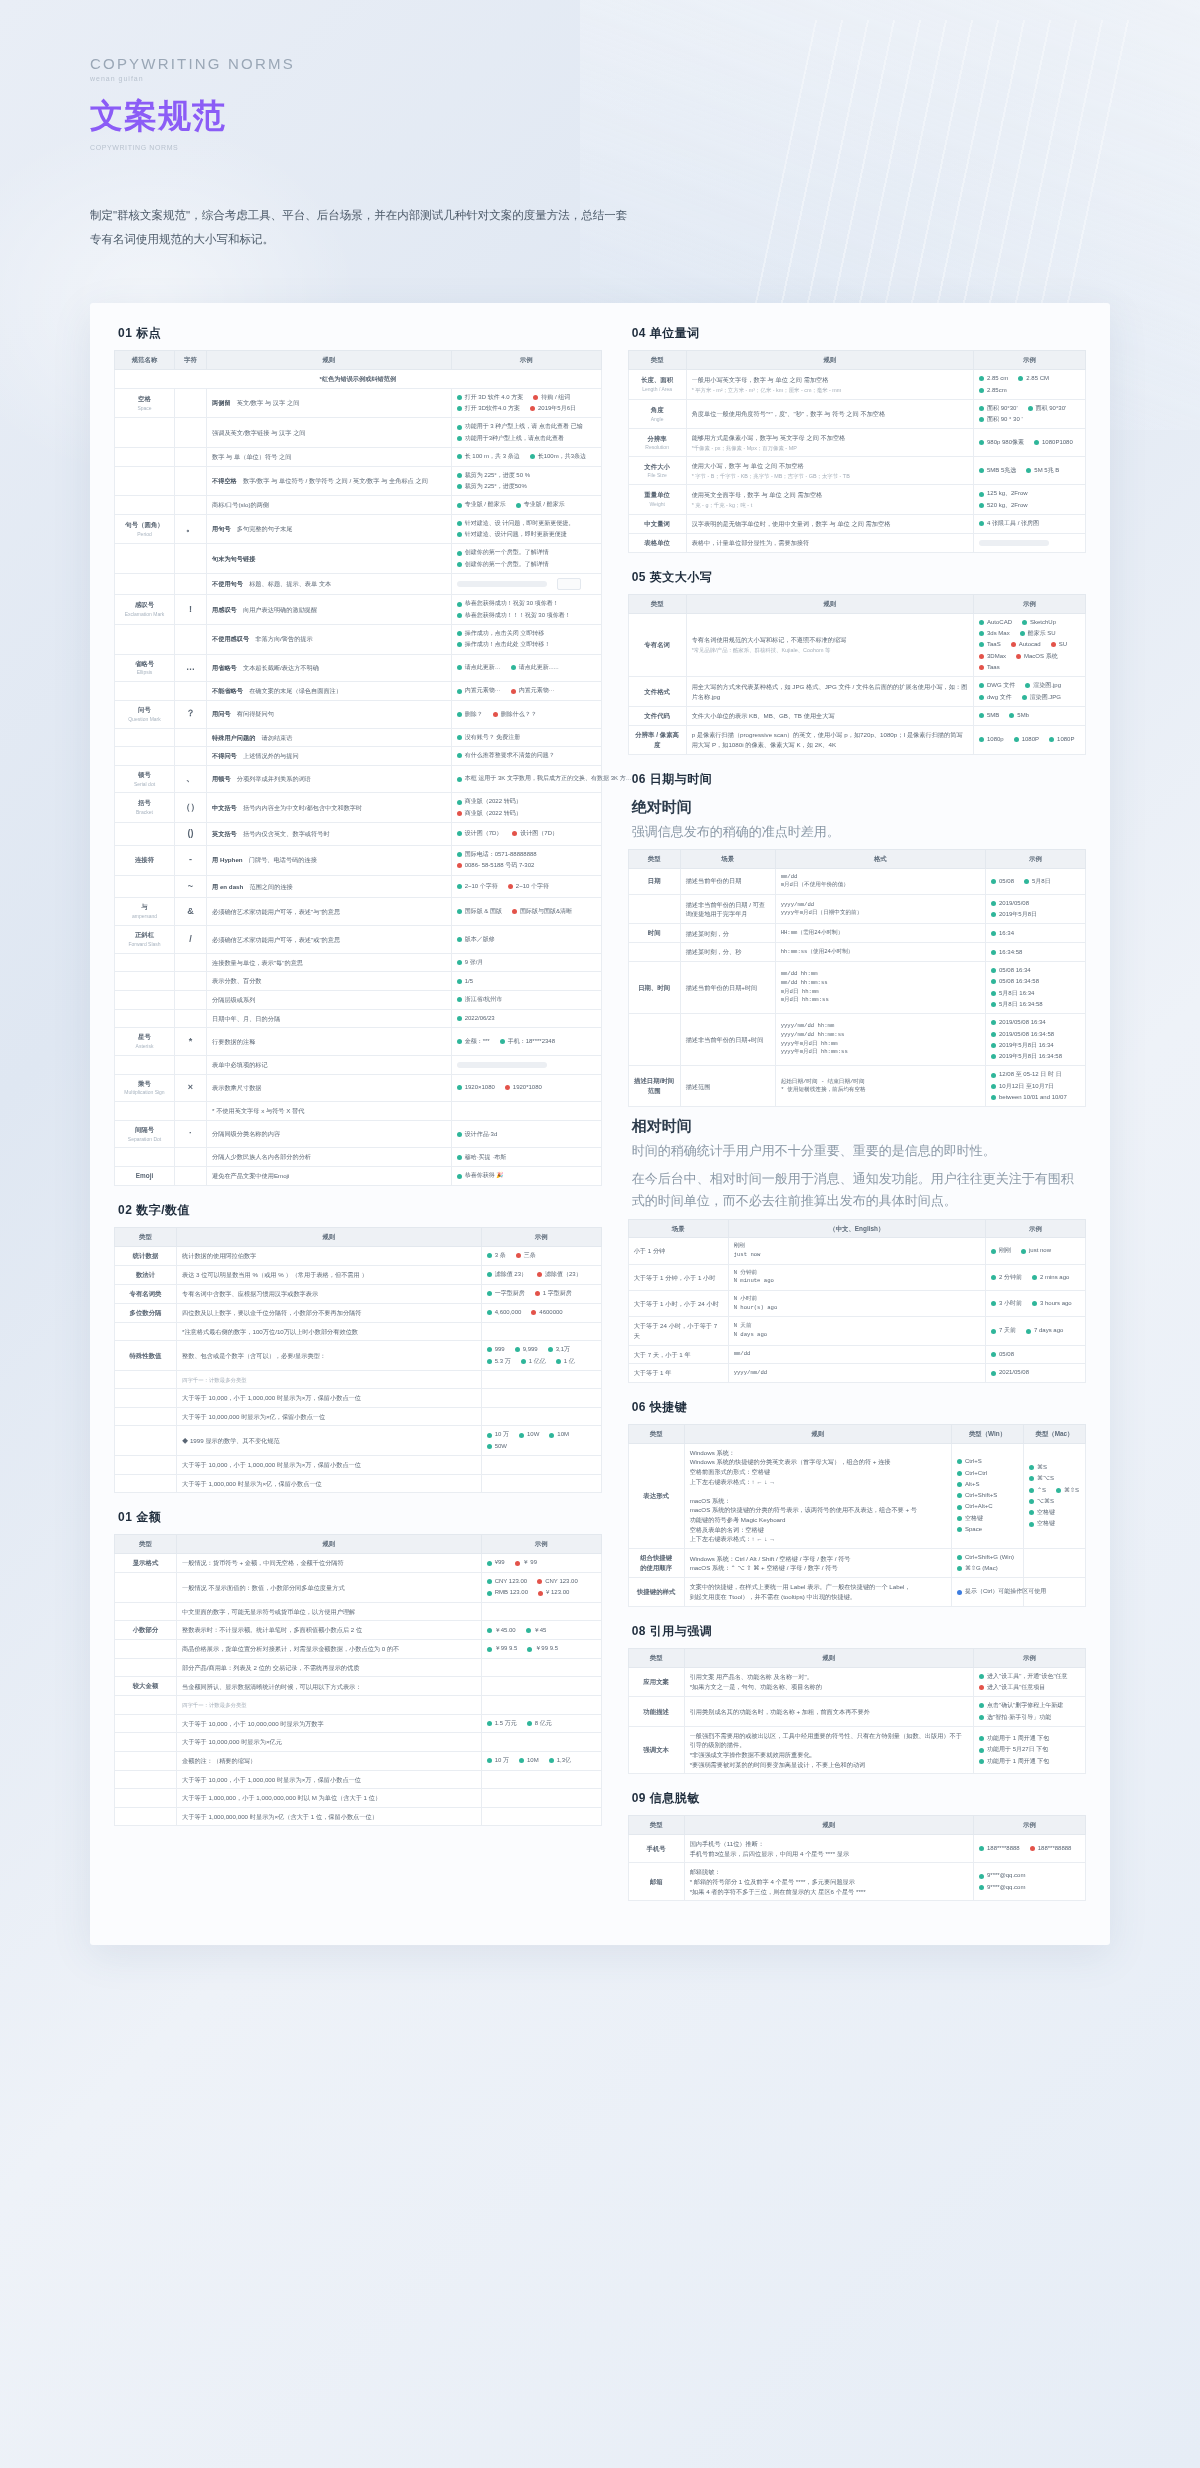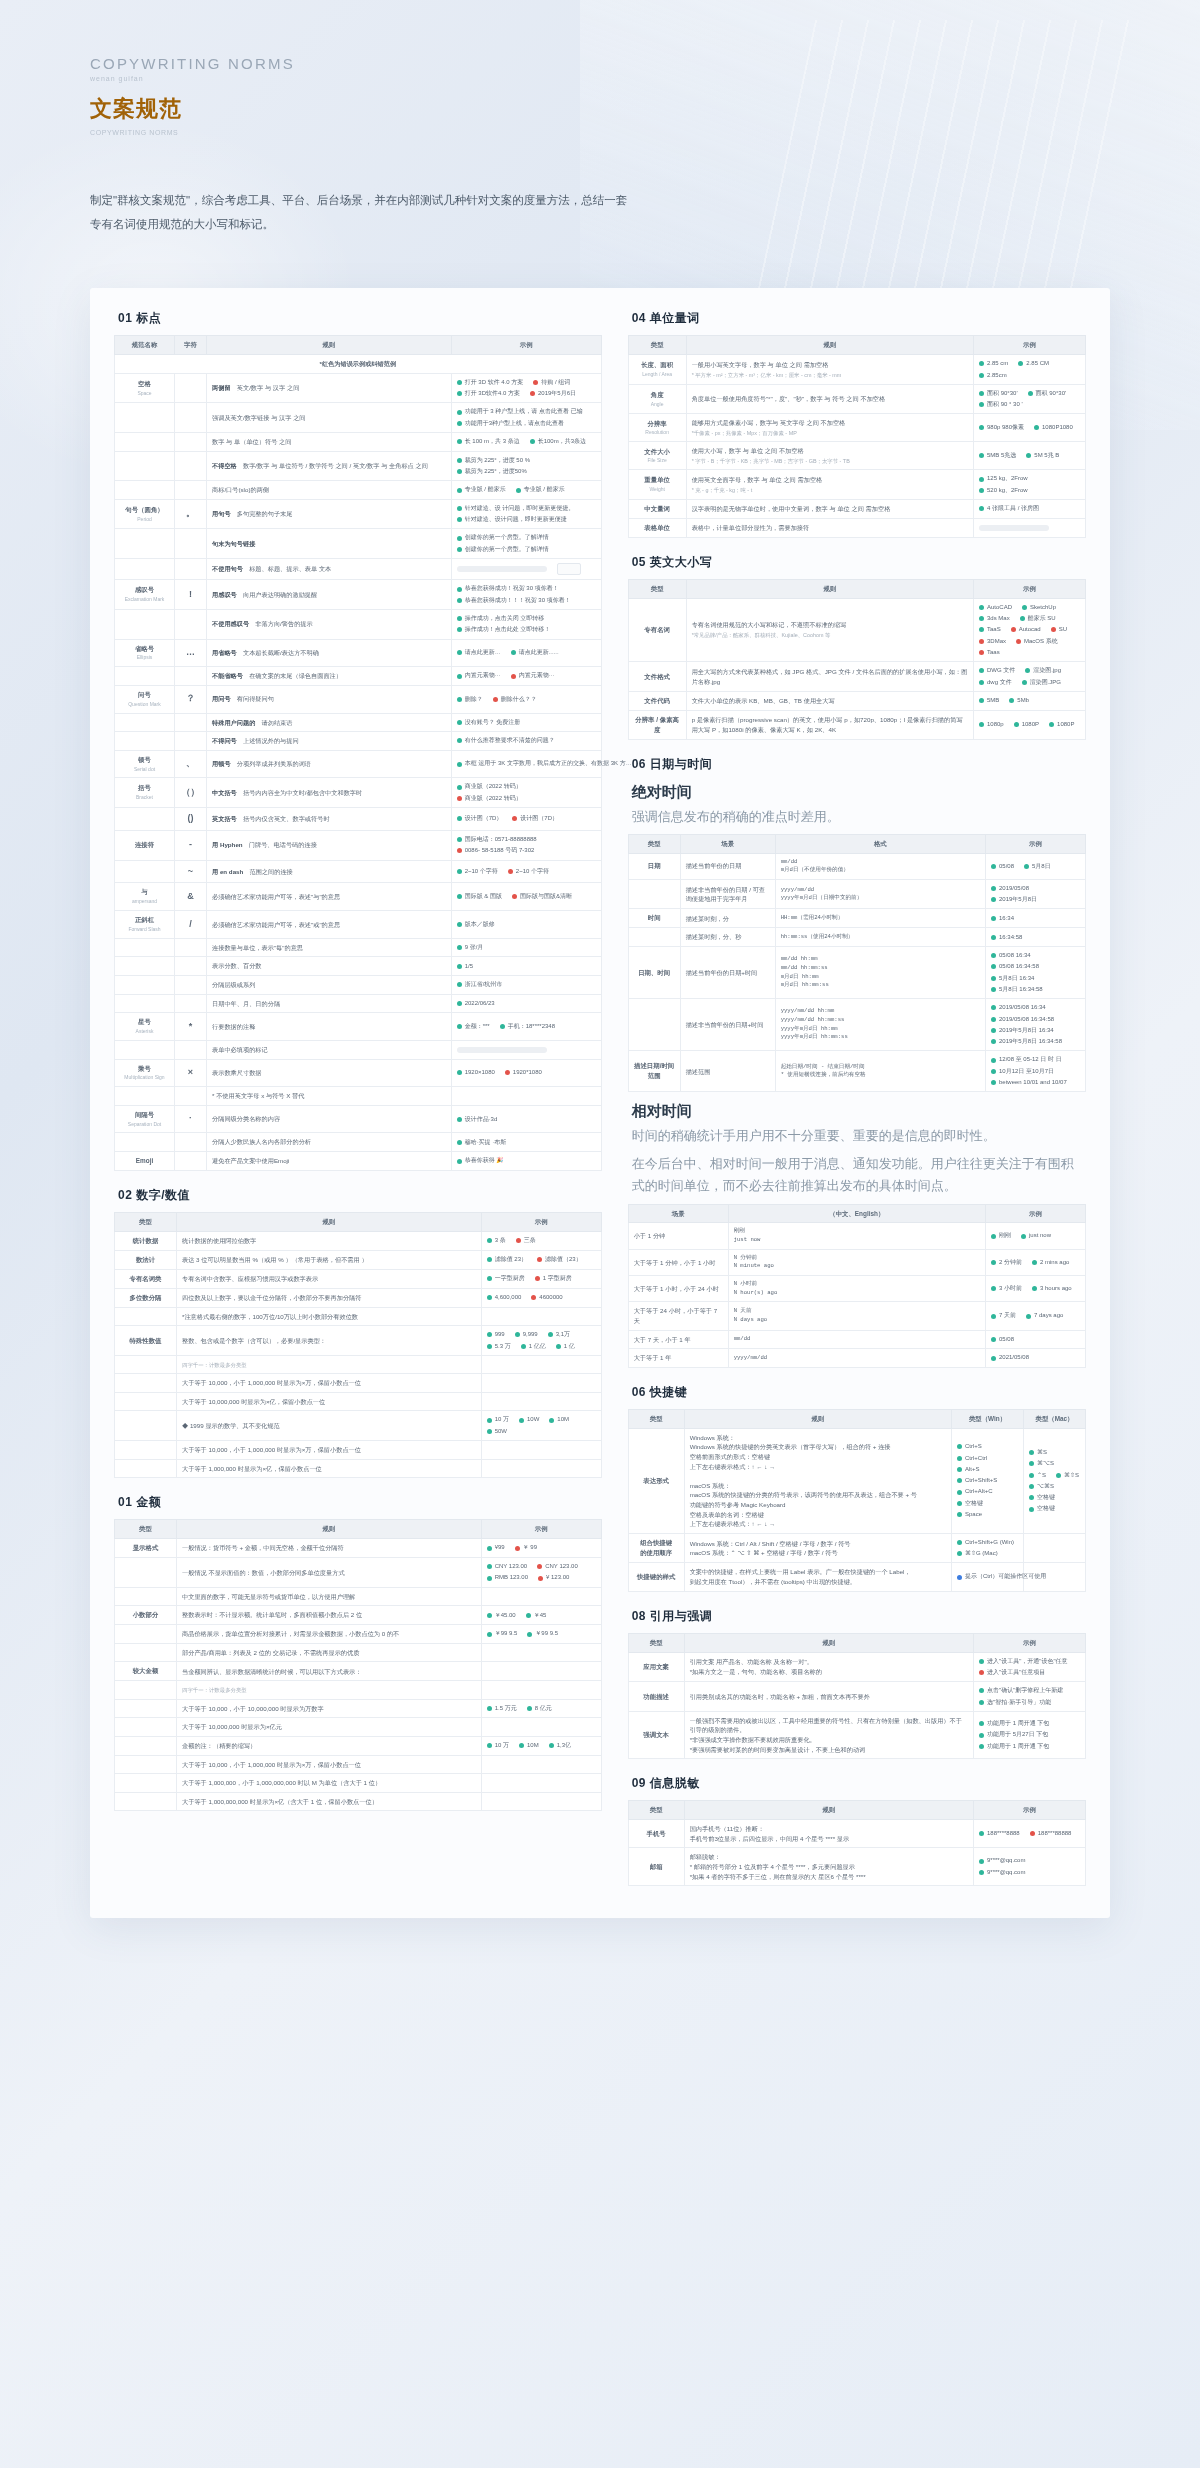--- a/index.html
+++ b/index.html
@@ -51,23 +51,23 @@
     color: #9aa7b6;
     font-weight: 400;
   }
   .kicker-sub {
     font-size: 7px;
     letter-spacing: 1px;
     color: #b9c3cf;
     margin-top: 3px;
   }
   .title {
-    font-size: 22px;
+    font-size: 33px;
     font-weight: 700;
-    color: #a16207;
+    color: #8b5cf6;
     margin-top: 12px;
     letter-spacing: 1px;
   }
   .title-sub {
     font-size: 7px;
     color: #b9c3cf;
     letter-spacing: .6px;
     margin-top: 5px;
   }
   .intro {
@@ -80,21 +80,21 @@
     z-index: 2;
   }
 
   .board {
     position: relative;
     margin: 52px auto 4px auto;
     width: 1020px;
     background: #fbfcfe;
     border-radius: 3px;
     box-shadow: 0 10px 40px rgba(60,90,130,.10);
-    padding: 22px 24px 32px 24px;
+    padding: 22px 24px 44px 24px;
     display: flex;
     gap: 26px;
     z-index: 2;
   }
   .col { width: 486px; }
   .col-left { width: 500px; }
   .col-right { width: 470px; }
 
   .sec-title {
     font-size: 12px;

